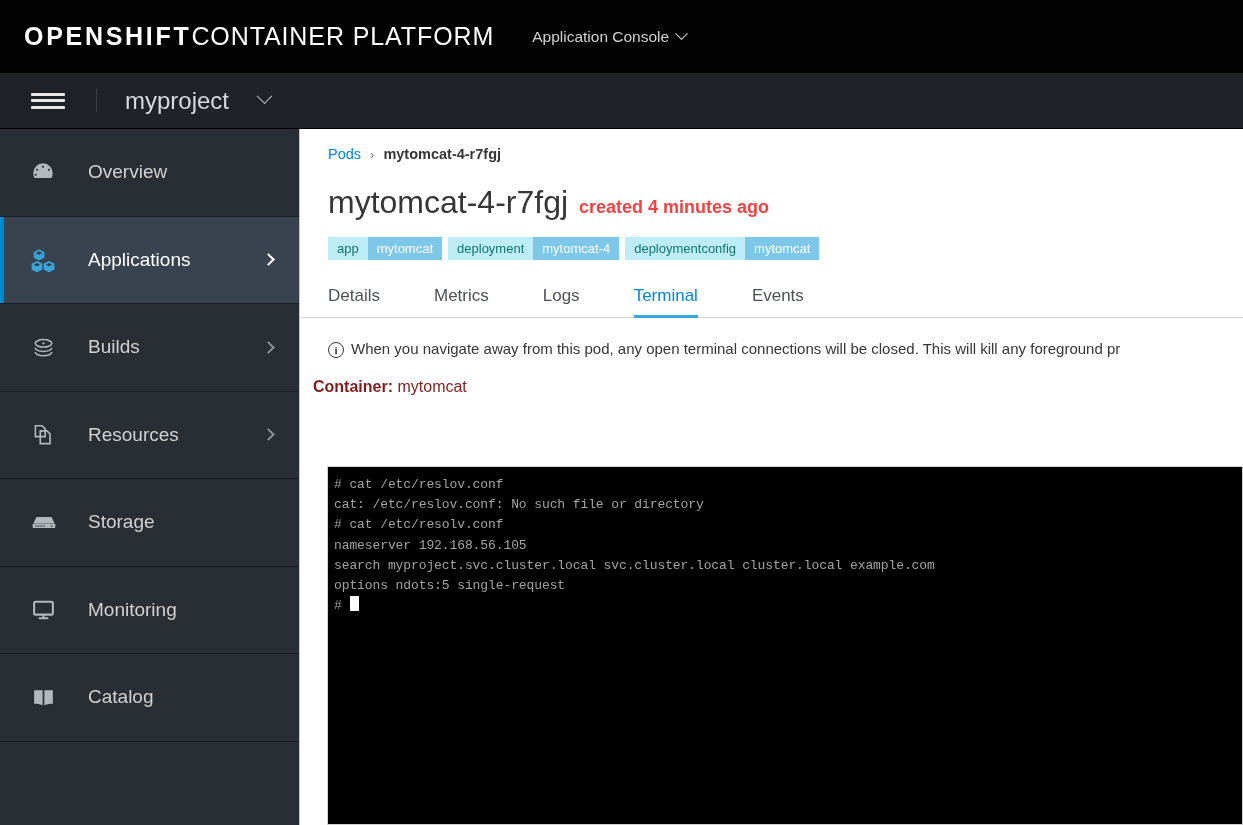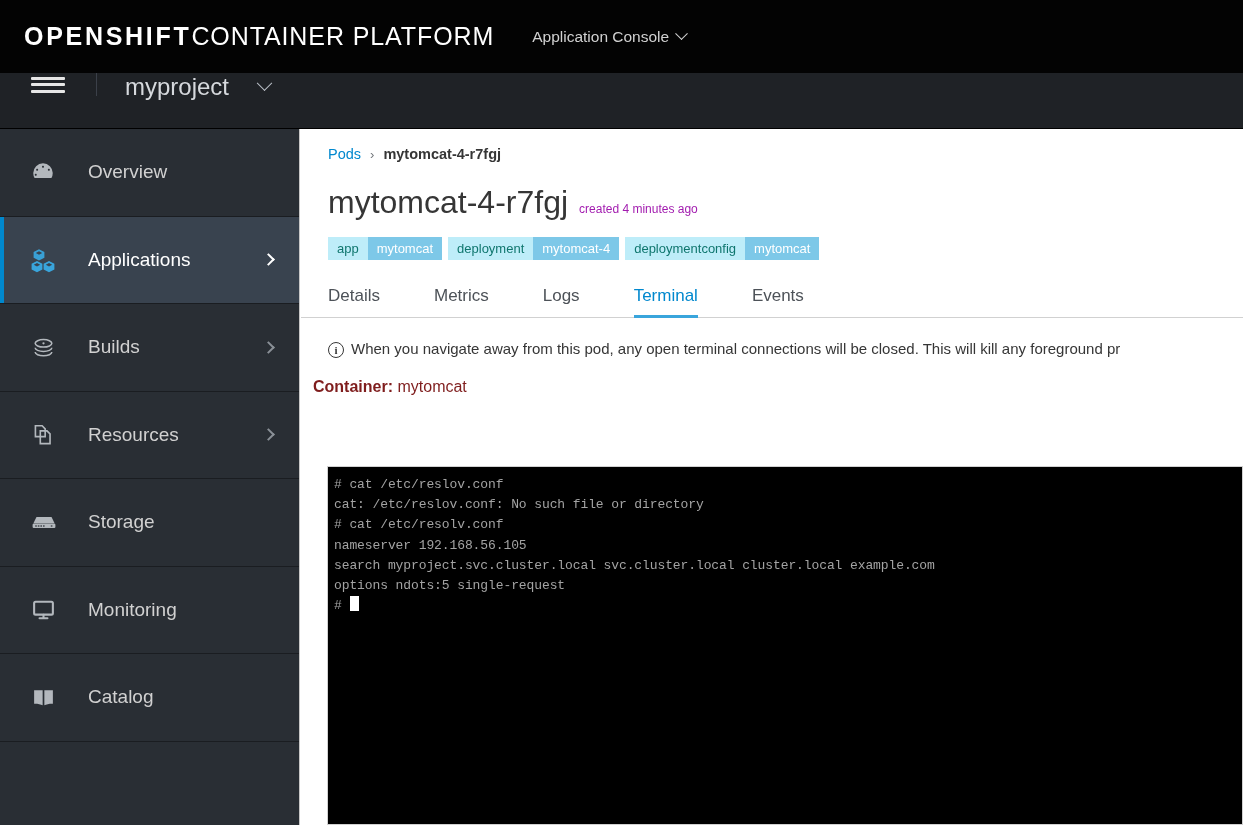--- a/index.html
+++ b/index.html
@@ -63,21 +63,21 @@
   }
 
   
   .projectbar {
     position: absolute;
     top: 73px; left: 0;
     width: 1243px;
     height: 56px;
     background: #1f2226;
     display: flex;
-    align-items: flex-start;
+    align-items: center;
     border-bottom: 1px solid #000;
   }
   .hamburger {
     width: 97px;
     display: flex;
     align-items: center;
     justify-content: center;
     cursor: pointer;
     border-right: 1px solid #3b4049;
   }
@@ -205,23 +205,23 @@
     align-items: baseline;
     gap: 11px;
   }
   .page-title {
     font-size: 32px;
     font-weight: 300;
     color: #363636;
     white-space: nowrap;
   }
   .page-sub {
-    font-size: 12px;
-    color: #a21caf;
-    font-weight: 400;
+    font-size: 18px;
+    color: #ef4444;
+    font-weight: 700;
     white-space: nowrap;
   }
 
   .labels {
     display: flex;
     padding: 16px 0 0 27px;
     gap: 6px;
     flex-wrap: nowrap;
   }
   .label-pair {

